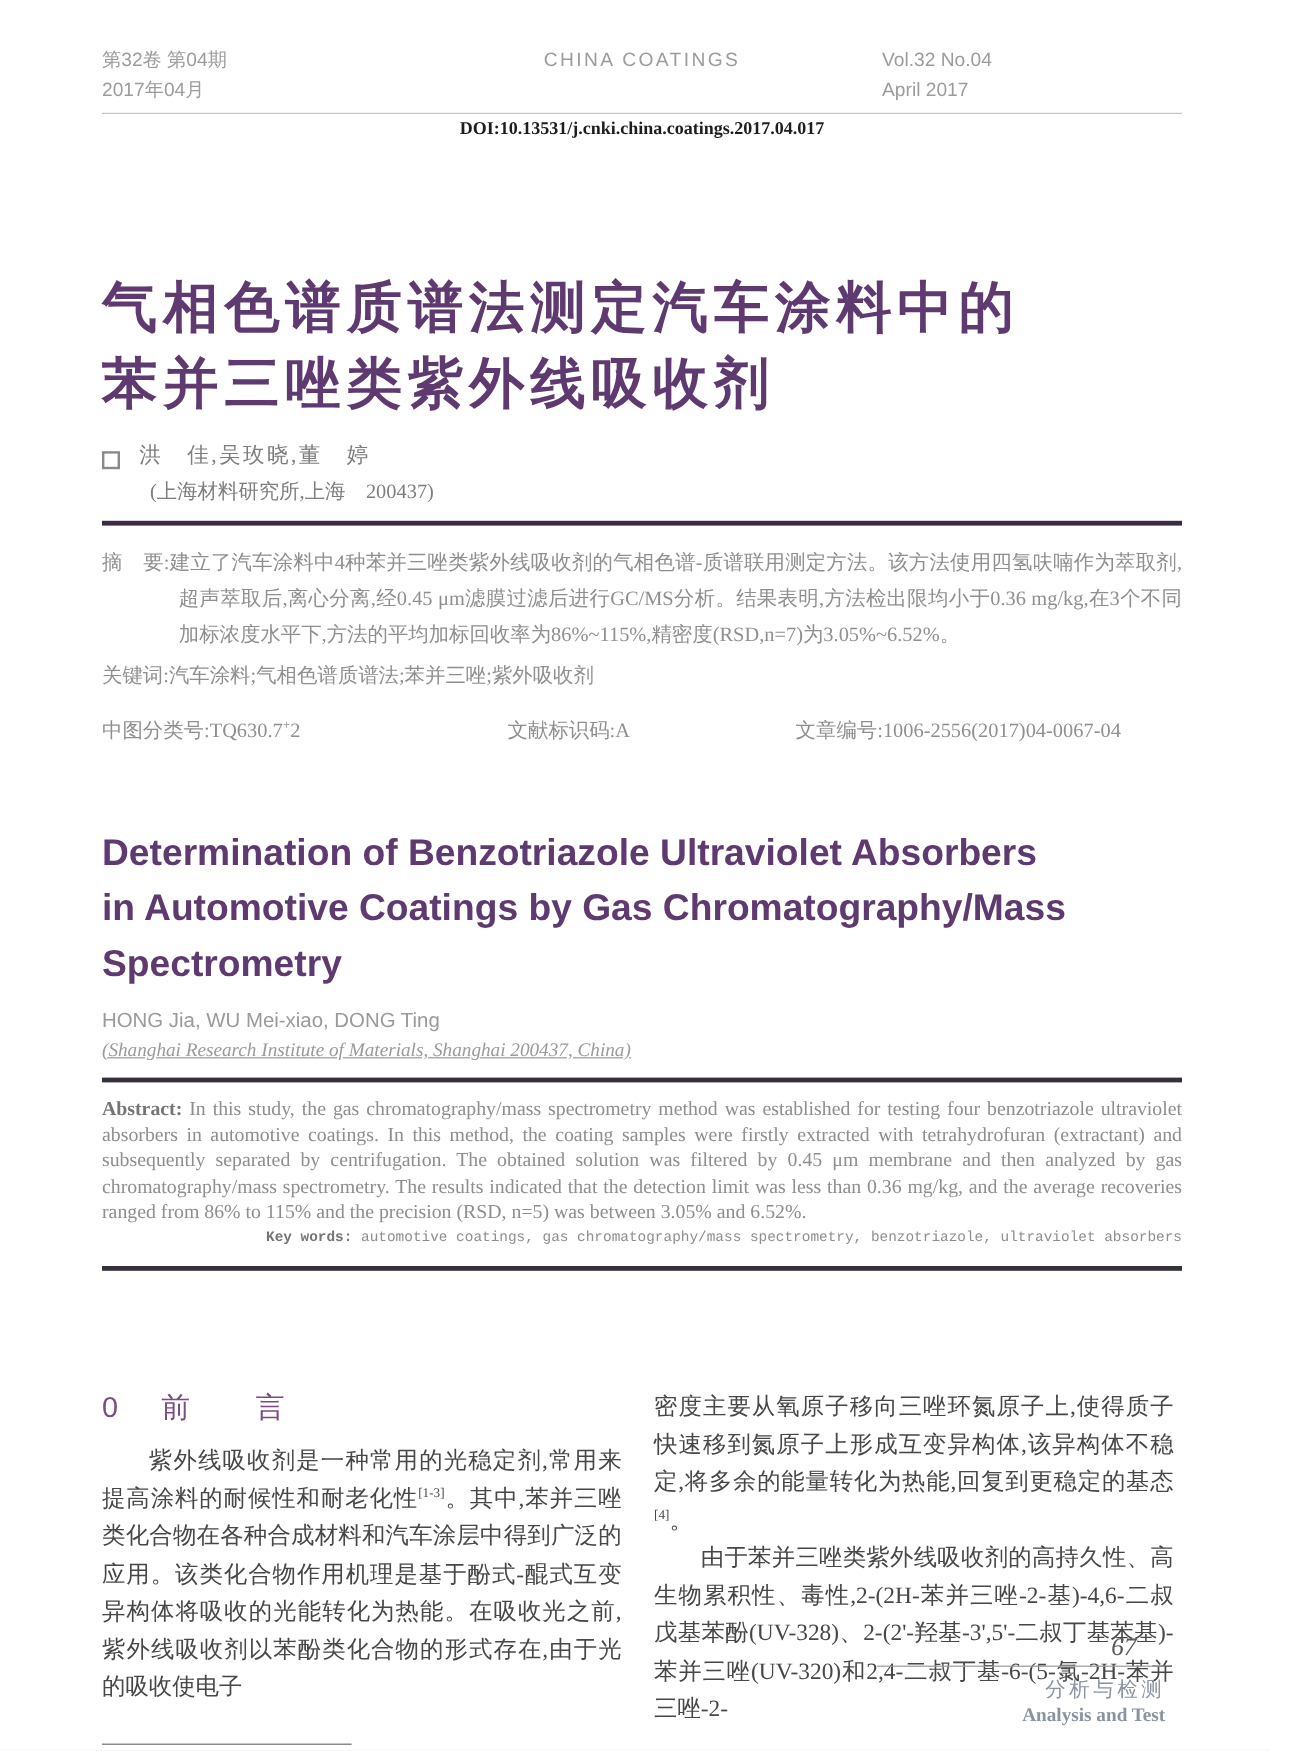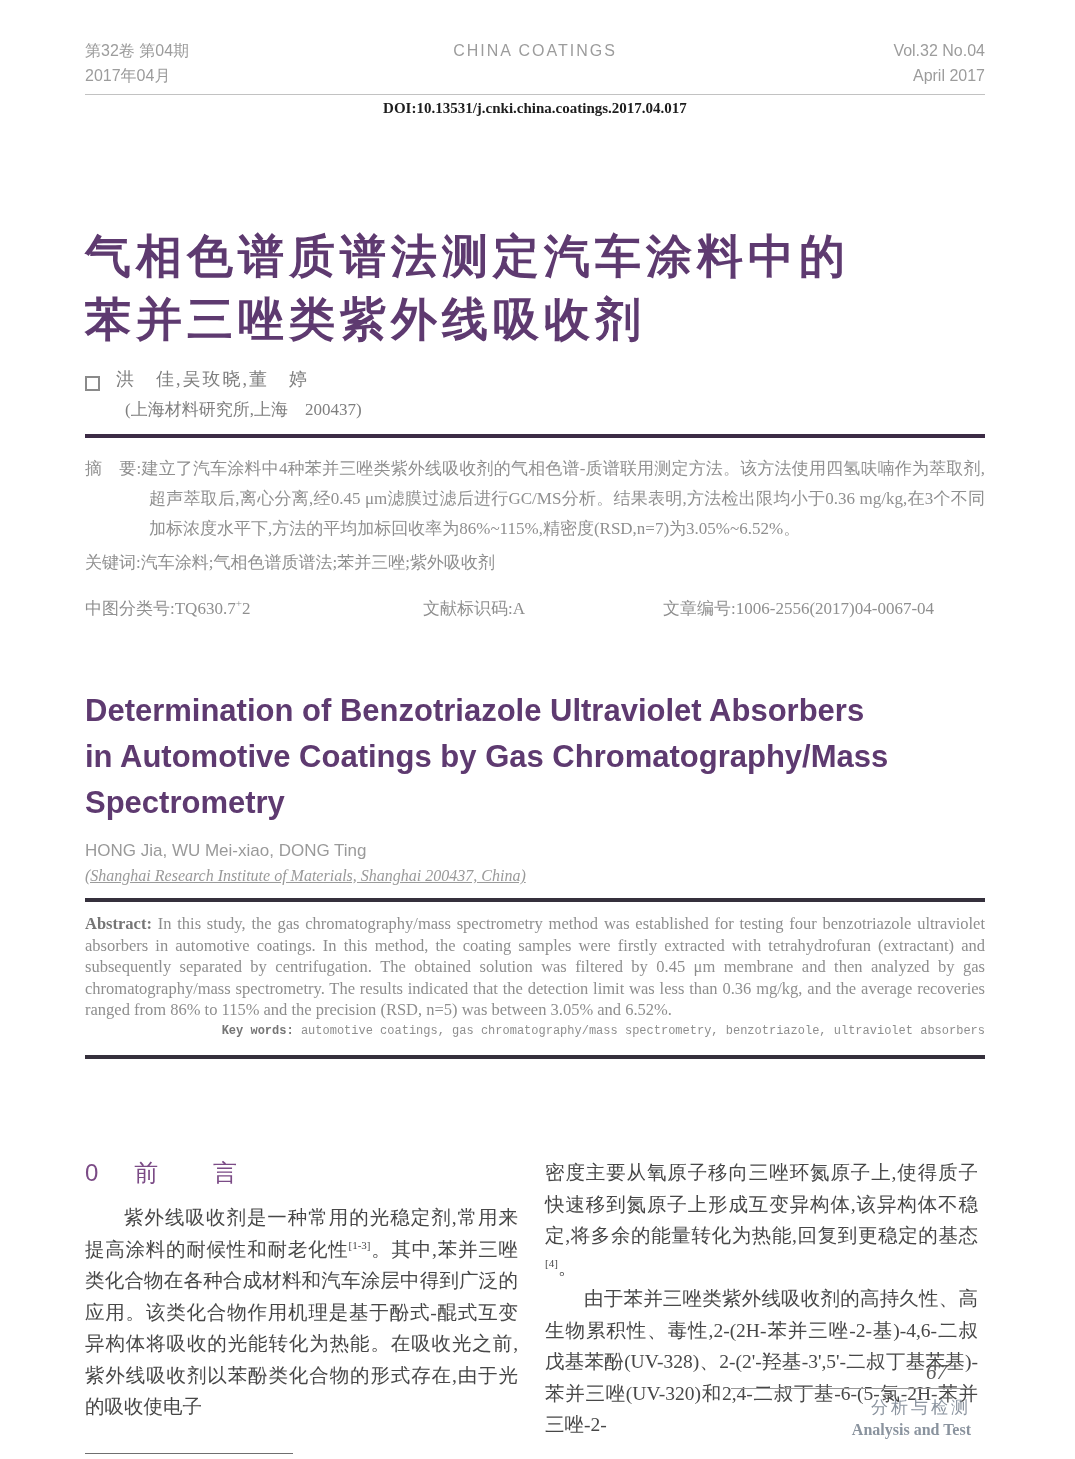--- a/index.html
+++ b/index.html
@@ -18,21 +18,21 @@
     width:1075px;height:1459px;margin:0 auto;background:#ffffff;
     padding:38px 90px 0 85px;position:relative;overflow:hidden;
     font-family:"Liberation Sans",sans-serif;
   }
   
   .hdr{display:flex;justify-content:space-between;font-size:16px;line-height:25px;color:var(--hdr-gray);}
   .hdr-left{text-align:left;width:250px;}
   .hdr-center{text-align:center;flex:1;}
   .hdr-center .cjk{letter-spacing:8px;}
   .hdr-center .latin{letter-spacing:2px;}
-  .hdr-right{text-align:right;width:250px;}
+  .hdr-right{text-align:left;width:250px;}
   .hdr-rule{margin-top:6px;border-top:1px solid #c2c2c2;}
   .doi{margin-top:5px;font-family:"Liberation Serif",serif;font-weight:bold;font-size:15px;color:#1d1d1d;text-align:center;}
   
   .cn-title{margin-top:108px;font-size:46px;line-height:63px;letter-spacing:5px;
     color:var(--purple);font-weight:800;font-family:"Liberation Serif",serif;}
   .authors-row{margin-top:16px;font-size:18px;color:#7e7e7e;display:flex;align-items:flex-end;gap:16px;letter-spacing:2px;font-family:"Liberation Serif",serif;}
   .author-marker{width:15px;height:15px;border:2px solid #8a8a8a;flex:0 0 auto;}
   .affiliation{margin-top:7px;margin-left:40px;font-size:17px;color:#7e7e7e;font-family:"Liberation Serif",serif;}
   .rule{height:4px;}
   .rule.purple{margin-top:13px;background:var(--rule-purple);}

